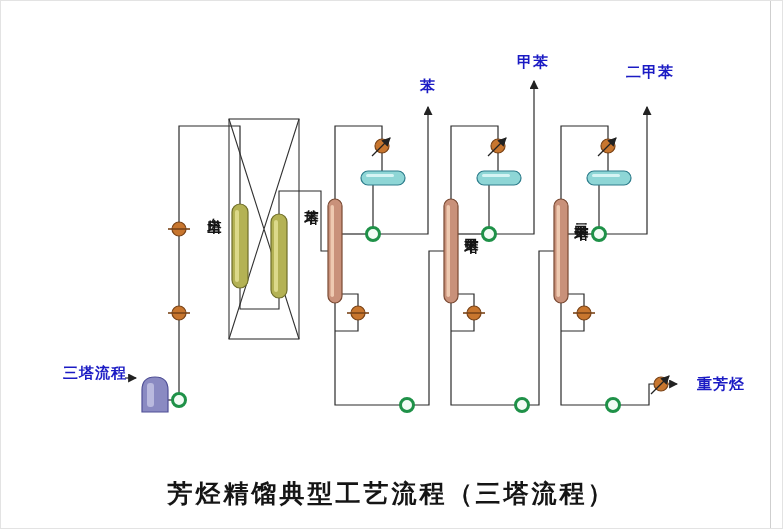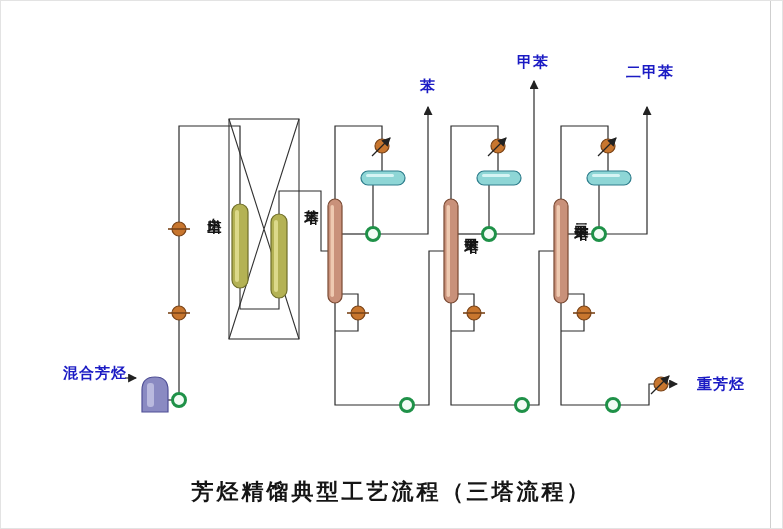--- a/index.html
+++ b/index.html
@@ -32,21 +32,21 @@
   .vlabel{
     writing-mode:vertical-rl;
     text-orientation:upright;
   }
   .title{
     position:absolute;
     left:0;right:0;top:476px;
     text-align:center;
     font-family:"Liberation Serif", serif;
     font-weight:bold;
-    font-size:22px;
+    font-size:25px;
     letter-spacing:3px;
     color:#151515;
   }
   .edge-line{
     position:absolute;
     top:0;left:769px;
     width:1px;height:529px;
     background:#cfcfcf;
   }
 </style>
@@ -169,21 +169,21 @@
       <circle cx="178" cy="399" r="6.5"></circle>
       <circle cx="406" cy="404" r="6.5"></circle>
       <circle cx="521" cy="404" r="6.5"></circle>
       <circle cx="612" cy="404" r="6.5"></circle>
       <circle cx="372" cy="233" r="6.5"></circle>
       <circle cx="488" cy="233" r="6.5"></circle>
       <circle cx="598" cy="233" r="6.5"></circle>
     </g>
   </svg>
 
-  <div class="lbl stream" style="left:62px;top:363px">混合芳烃</div>
+  <div class="lbl stream" style="left:62px;top:363px">三塔流程</div>
   <div class="lbl stream" style="left:419px;top:76px">苯</div>
   <div class="lbl stream" style="left:516px;top:52px">甲苯</div>
   <div class="lbl stream" style="left:625px;top:62px">二甲苯</div>
   <div class="lbl stream" style="left:696px;top:374px">重芳烃</div>
 
   <div class="lbl equip vlabel" style="left:205px;top:206px">白土塔</div>
   <div class="lbl equip vlabel" style="left:302px;top:198px">苯塔</div>
   <div class="lbl equip vlabel" style="left:462px;top:226px">甲苯塔</div>
   <div class="lbl equip vlabel" style="left:572px;top:212px">二甲苯塔</div>
 

